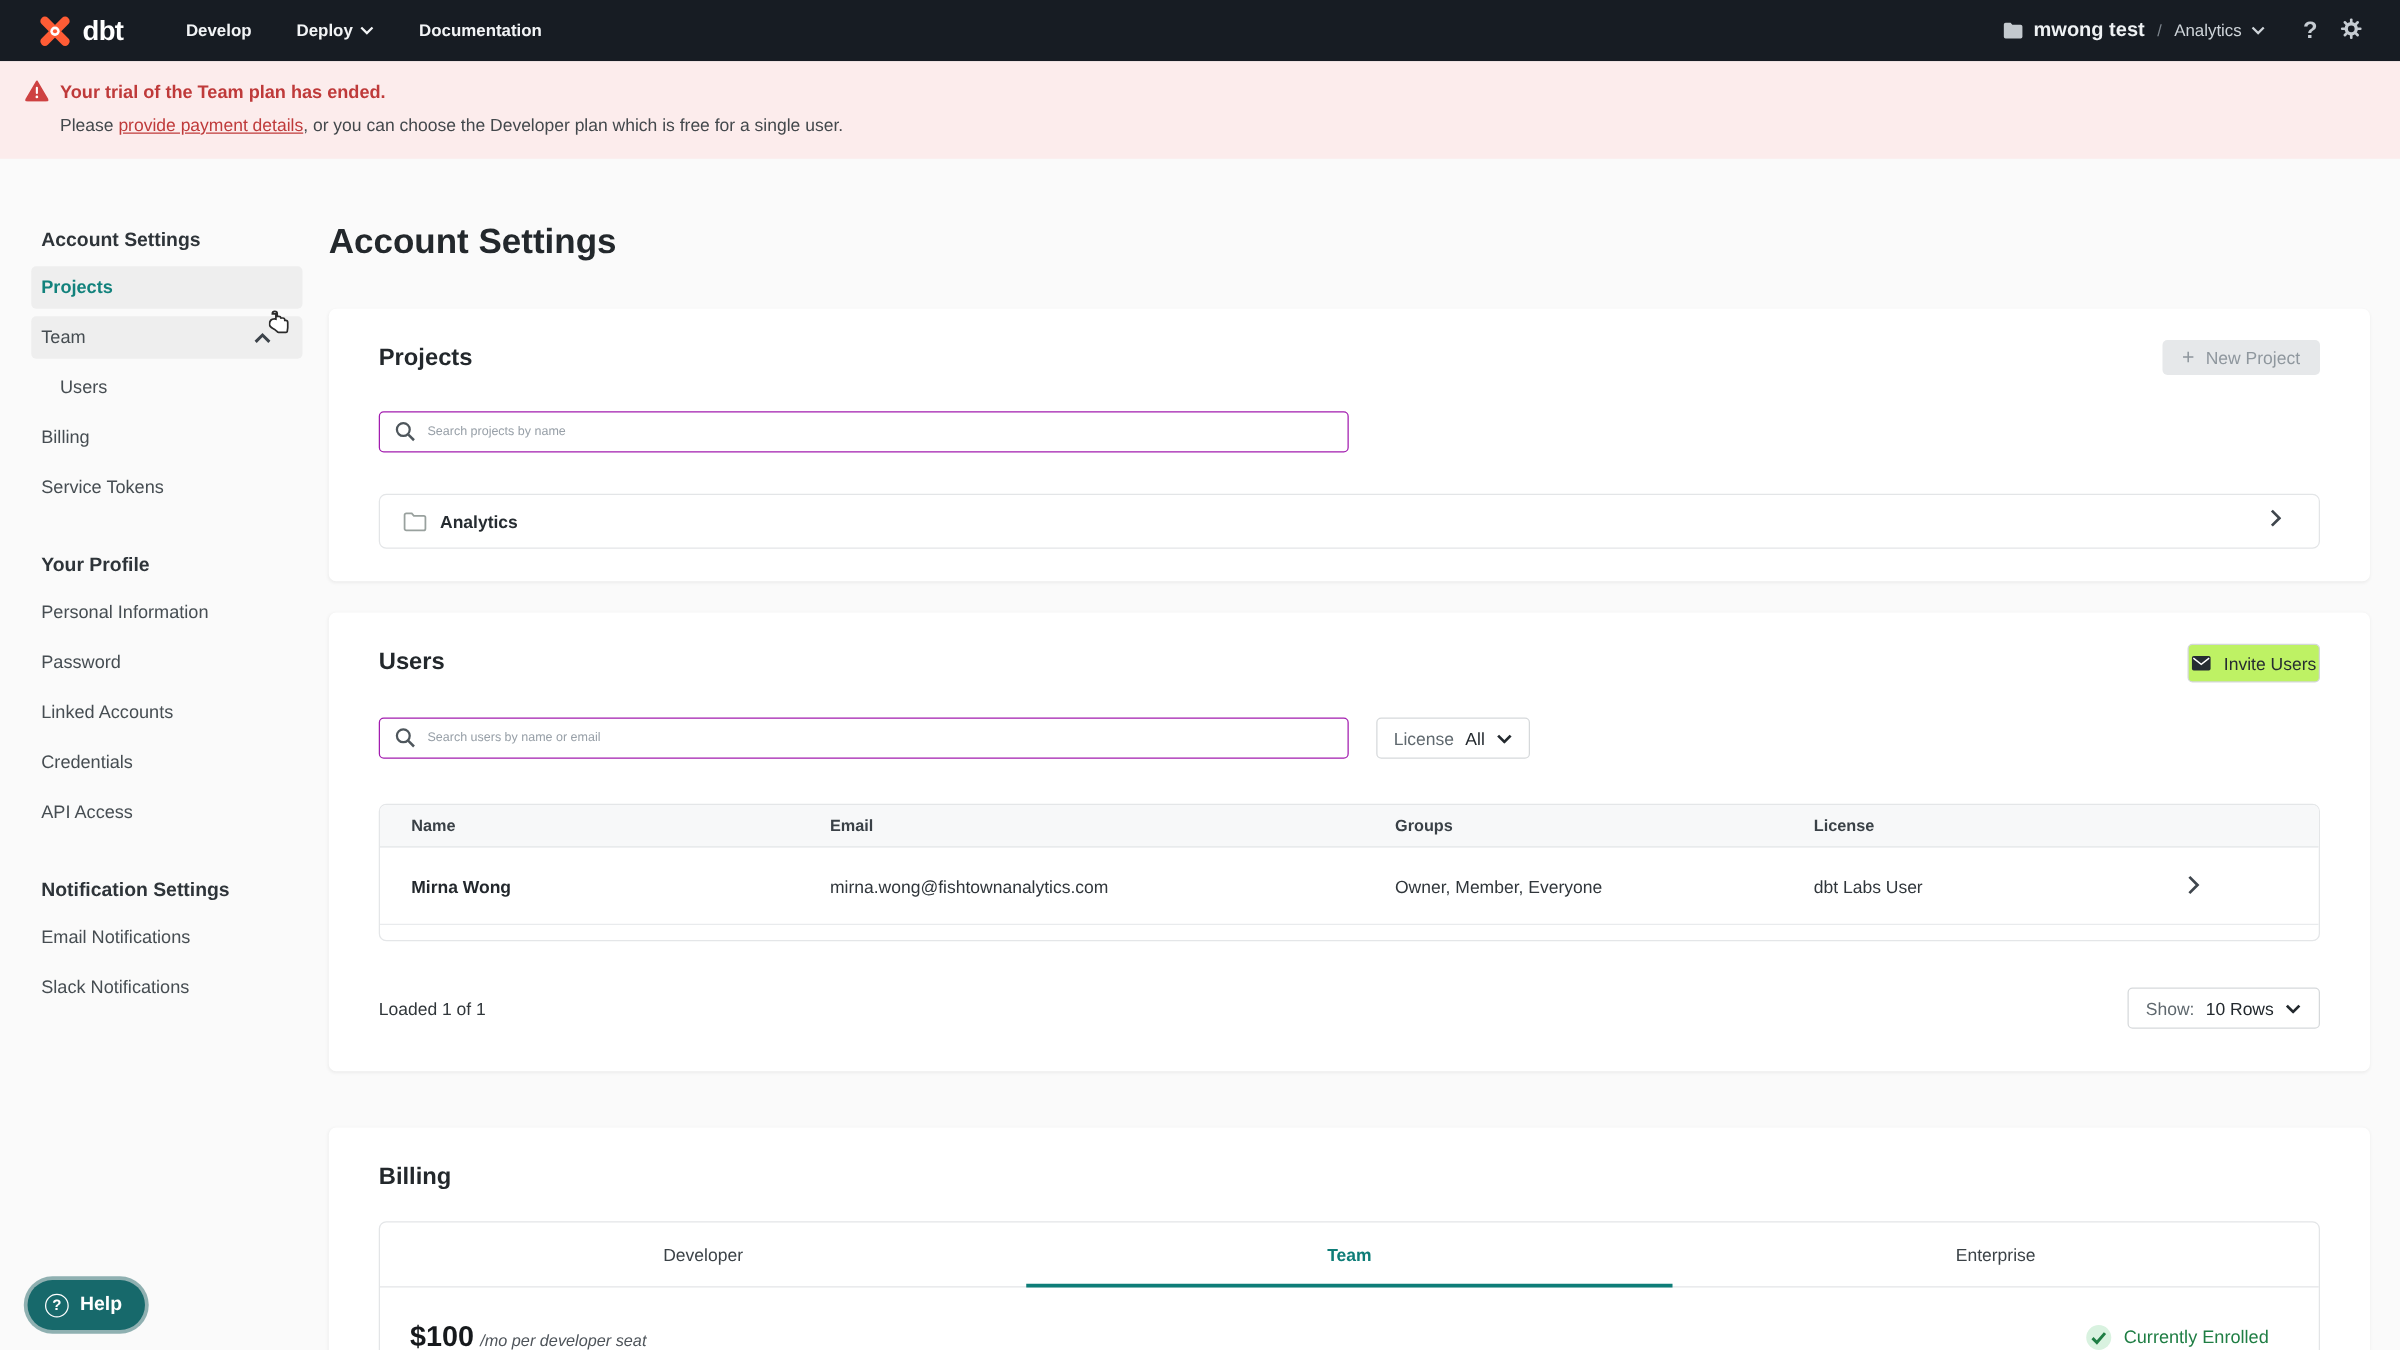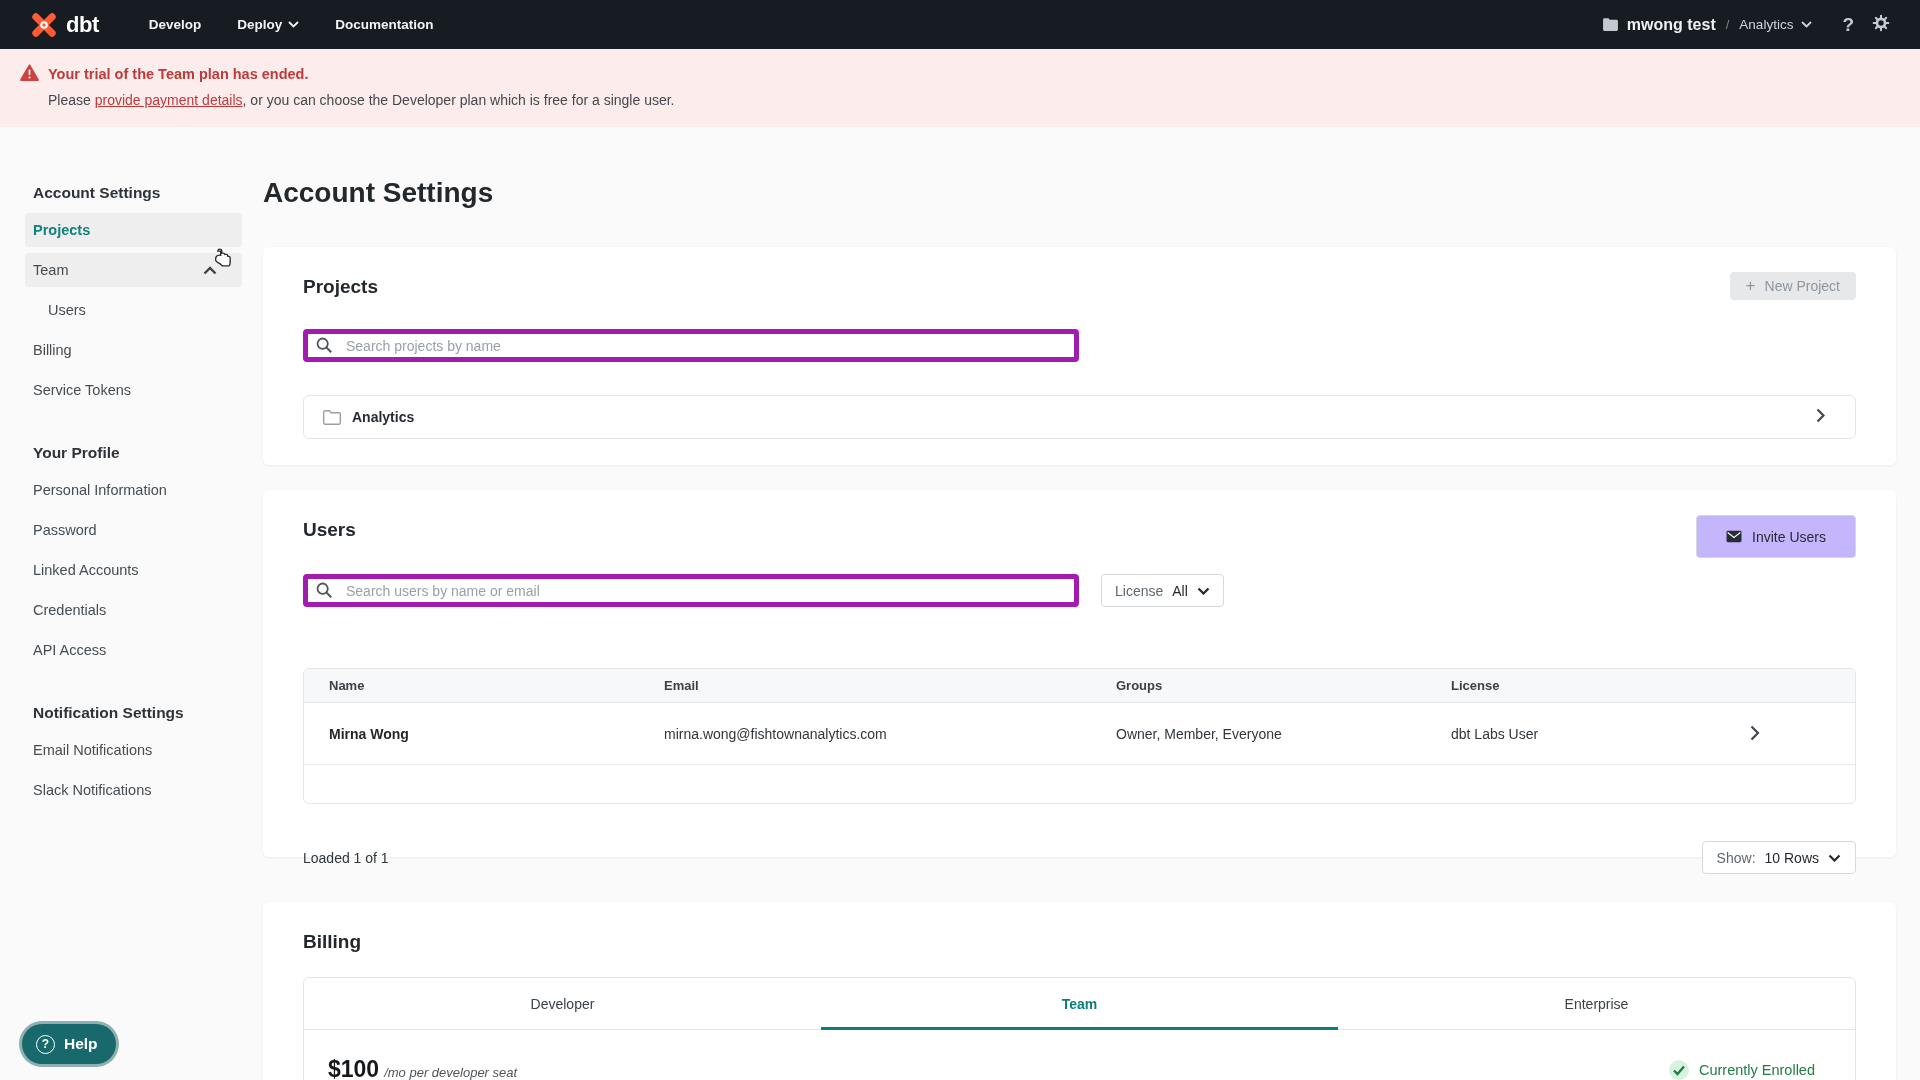--- a/index.html
+++ b/index.html
@@ -44,36 +44,36 @@
 .page-title { position:absolute; left:263px; top:173px; font-size:28px; line-height:40px; font-weight:bold; color:#23282c; }
 
 .card { position:absolute; left:263px; width:1633px; background:#fff; border-radius:6px; box-shadow:0 1px 3px rgba(0,0,0,0.06); padding:28px 40px; }
 .card h2 { font-size:19px; line-height:24px; font-weight:bold; color:#23282c; }
 
 
 .card-projects { top:247px; height:218px; }
 .btn-new-project { position:absolute; top:25px; right:40px; height:28px; padding:0 16px; background:#e6e8ea; border:none; border-radius:4px; color:#8f979e; font-size:14px; font-family:inherit; display:flex; align-items:center; gap:9px; }
 .btn-new-project .plus { font-size:17px; font-weight:normal; }
 .search-wrap { position:relative; width:776px; margin-top:30px; }
-.search-wrap input { width:100%; height:33px; border:5px solid #a21caf; border-radius:4px; padding:0 12px 0 38px; font-size:14px; font-family:inherit; color:#2c3237; background:#fff; }
+.search-wrap input { width:100%; height:33px; border:1px solid #a21caf; border-radius:4px; padding:0 12px 0 38px; font-size:10px; font-family:inherit; color:#2c3237; background:#fff; }
 .search-wrap input::placeholder { color:#98a0a8; }
 .search-icon { position:absolute; left:12px; top:7px; }
 .project-row { margin-top:33px; height:44px; border:1px solid #e3e5e7; border-radius:6px; display:flex; align-items:center; padding:0 30px 0 18px; cursor:pointer; }
 .project-row .label { font-size:14px; font-weight:bold; color:#262c31; margin-left:10px; }
 .project-row .chev-right { margin-left:auto; }
 
 
 .card-users { top:490px; height:367px; }
-.btn-invite { position:absolute; top:25px; right:40px; height:43px; padding:0 29px; background:#c4b5fd; border:1px solid #d3d7d9; border-radius:4px; color:#262c31; font-size:14px; font-family:inherit; display:flex; align-items:center; gap:10px; cursor:pointer; }
+.btn-invite { position:absolute; top:25px; right:40px; height:31px; padding:0 2px; background:#bef264; border:1px solid #d3d7d9; border-radius:4px; color:#262c31; font-size:14px; font-family:inherit; display:flex; align-items:center; gap:10px; cursor:pointer; }
 .filters-row { display:flex; margin-top:32px; }
 .filters-row .search-wrap { margin-top:0;border-radius:13px; }
 .license-ctrl { margin-left:22px; height:33px; border:1px solid #d6d9db; border-radius:4px; background:#fff; display:flex; align-items:center; padding:0 13px; gap:9px; font-size:14px; cursor:pointer; }
 .license-ctrl .lbl { color:#5f686e; }
 .license-ctrl .val { color:#23292e; }
-.users-table { margin-top:61px; border:1px solid #e4e6e8; border-radius:6px; height:136px; overflow:hidden; }
+.users-table { margin-top:36px; border:1px solid #e4e6e8; border-radius:6px; height:110px; overflow:hidden; }
 .t-head { height:34px; background:#f7f8f9; border-bottom:1px solid #e4e6e8; display:grid; grid-template-columns:335px 452px 335px 1fr; align-items:center; }
 .t-head > div { padding-left:25px; font-size:13px; font-weight:bold; color:#3a4147; }
 .t-row { height:62px; border-bottom:1px solid #e9ebed; display:grid; grid-template-columns:335px 452px 335px 1fr; align-items:center; position:relative; cursor:pointer; }
 .t-row > div { padding-left:25px; font-size:14px; color:#30363b; }
 .t-row .cell-name { font-weight:bold; color:#23282d; }
 .t-row .chev-right { position:absolute; right:95px; top:22px; padding-left:0; }
 .users-footer { display:flex; align-items:center; justify-content:space-between; margin-top:37px; }
 .loaded-text { font-size:14px; color:#30363a;text-align:center; }
 .show-ctrl { height:33px; border:1px solid #d6d9db; border-radius:4px; background:#fff; display:flex; align-items:center; padding:0 14px; gap:9px; font-size:14px; cursor:pointer; }
 .show-ctrl .lbl { color:#5f686e; }

